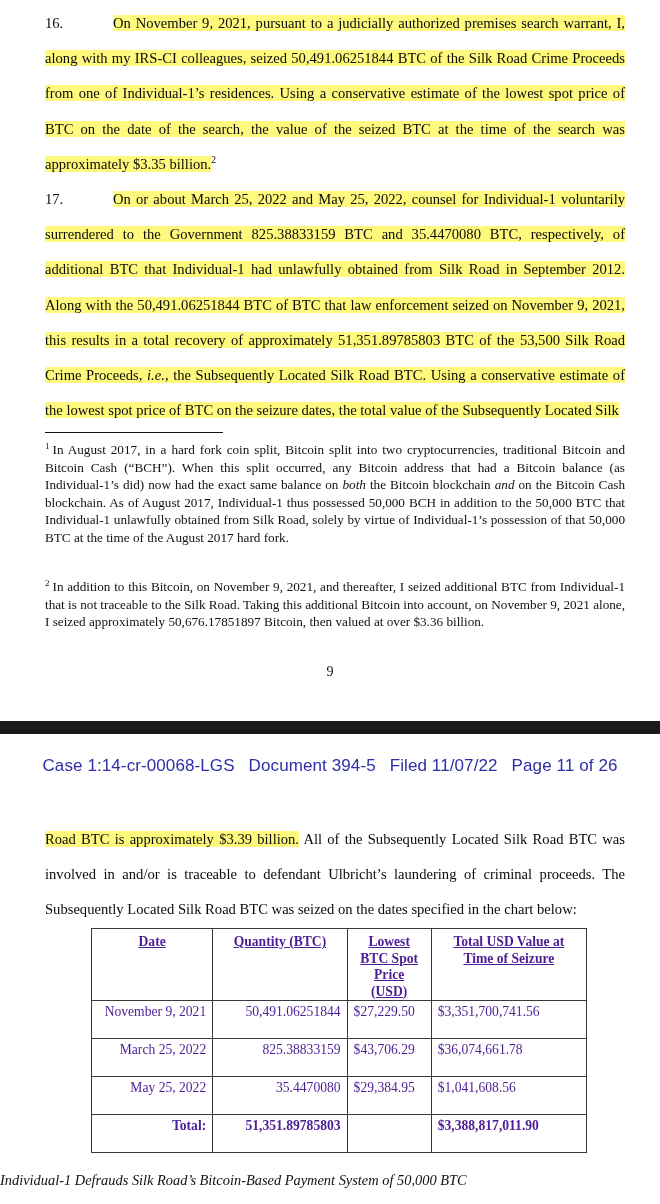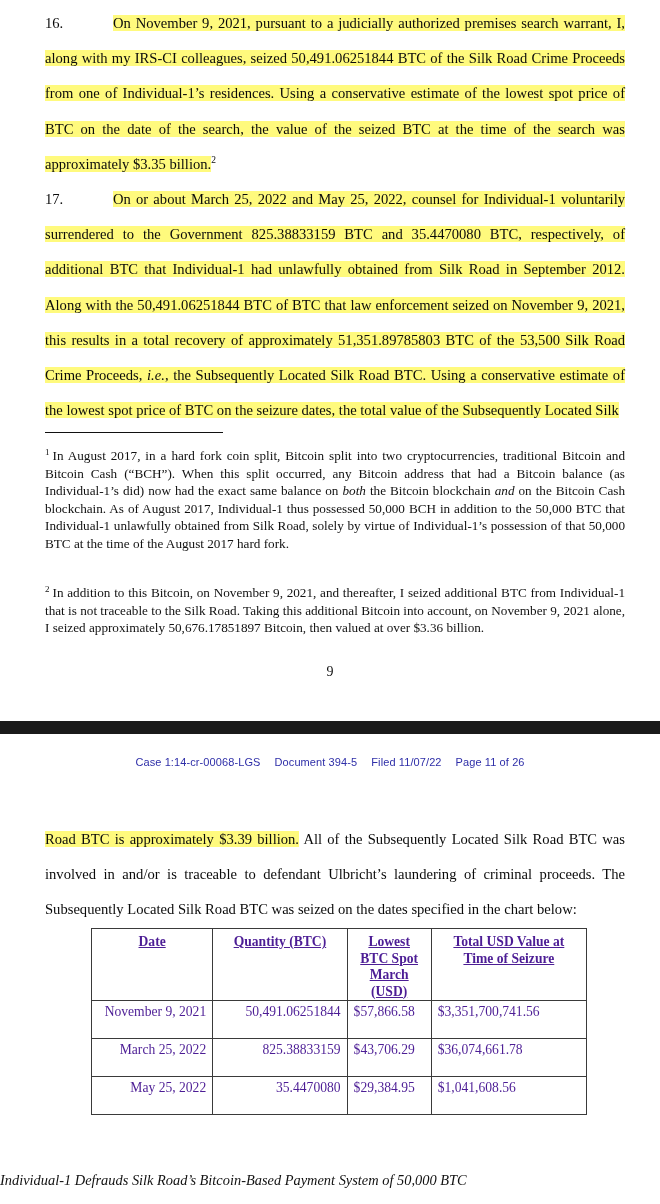--- a/index.html
+++ b/index.html
@@ -61,21 +61,20 @@
     border-top: 1.3px solid #111;
   }
   .footnote {
     position: absolute;
     left: 45px;
     width: 580px;
     font-size: 13.2px;
     line-height: 17.6px;
     text-align: justify;
     color: #111;
-    margin-top: 6px;
   }
   .footnote sup {
     font-size: 9px;
     margin-right: 3px;
   }
 
   .page-number {
     position: absolute;
     left: 0;
     top: 664px;
@@ -94,21 +93,21 @@
     height: 13px;
     background: #1a1a1a;
   }
   .ecf-stamp {
     position: absolute;
     left: 0;
     top: 756px;
     width: 660px;
     text-align: center;
     font-family: "Liberation Sans", "DejaVu Sans", sans-serif;
-    font-size: 11px;
+    font-size: 17px;
     color: #2e2ea8;
     letter-spacing: 0.1px;
     white-space: nowrap;
   }
   .ecf-stamp span { margin: 0 7px; }
 
   
   .seizure-table {
     position: absolute;
     left: 91px;
@@ -203,46 +202,52 @@
       <tr>
         <th class="col-date">
           <u>Date</u>
         </th>
         <th class="col-qty">
           <u>Quantity (BTC)</u>
         </th>
         <th class="col-price hdr-multiline">
           <u>Lowest</u><br>
           <u>BTC Spot</u><br>
-          <u>March</u><br>
+          <u>Price</u><br>
           <u>(USD)</u>
         </th>
         <th class="col-total hdr-multiline">
           <u>Total USD Value at</u><br>
           <u>Time of Seizure</u>
         </th>
       </tr>
     </thead>
     <tbody>
       <tr>
         <td class="cell c-center">November 9, 2021</td>
         <td class="cell c-center">50,491.06251844</td>
-        <td class="cell c-left">$57,866.58</td>
+        <td class="cell c-left">$27,229.50</td>
         <td class="cell c-left">$3,351,700,741.56</td>
       </tr>
       <tr>
         <td class="cell c-center">March 25, 2022</td>
         <td class="cell c-center">825.38833159</td>
         <td class="cell c-left">$43,706.29</td>
         <td class="cell c-left">$36,074,661.78</td>
       </tr>
       <tr>
         <td class="cell c-center">May 25, 2022</td>
         <td class="cell c-center">35.4470080</td>
         <td class="cell c-left">$29,384.95</td>
         <td class="cell c-left">$1,041,608.56</td>
       </tr>
+      <tr class="total-row">
+        <td class="cell c-center">Total:</td>
+        <td class="cell c-center">51,351.89785803</td>
+        <td class="cell c-left"></td>
+        <td class="cell c-left">$3,388,817,011.90</td>
+      </tr>
     </tbody>
   </table>
 
   <div class="caption">Individual-1 Defrauds Silk Road’s Bitcoin-Based Payment System of 50,000 BTC</div>
 
 </div>
 
 </body></html>

